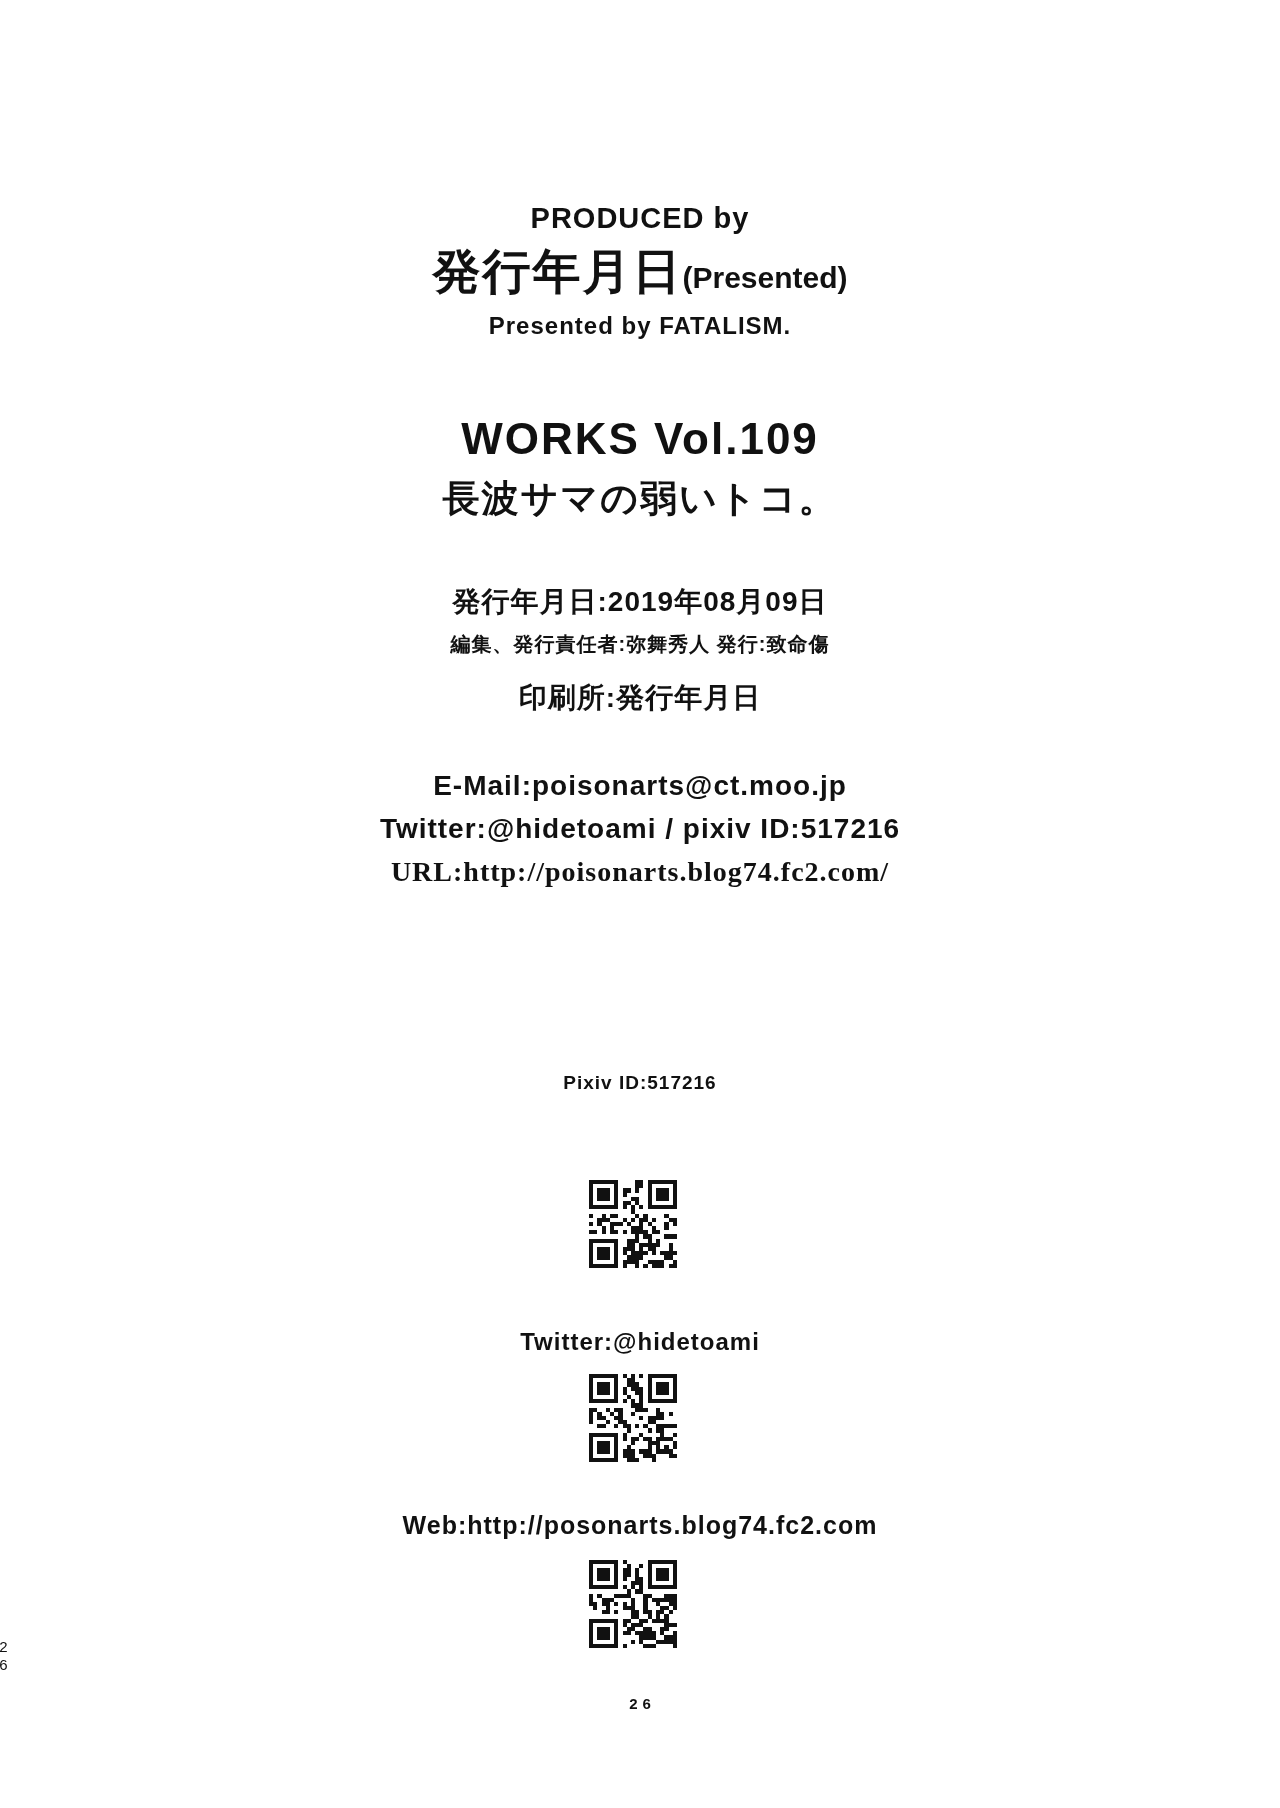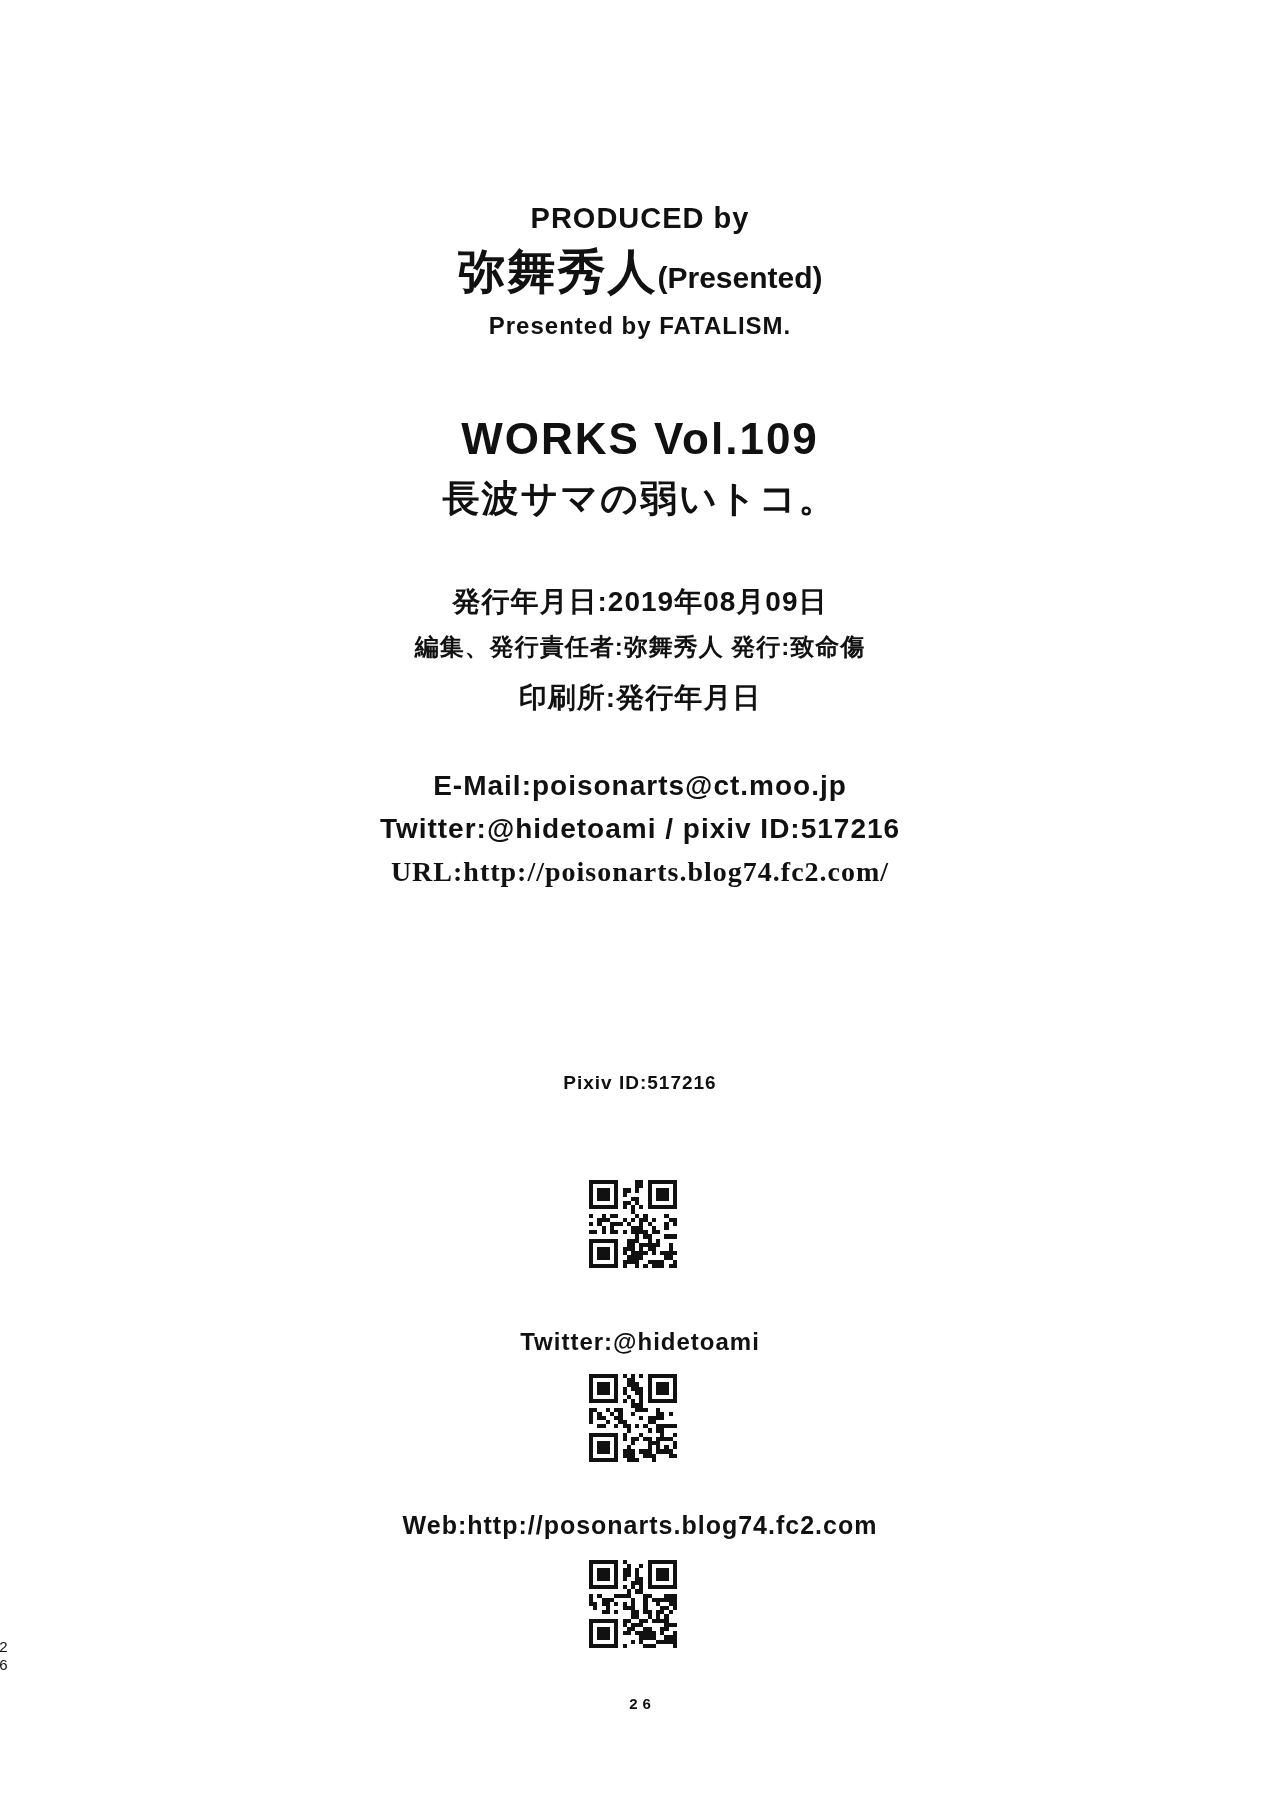--- a/index.html
+++ b/index.html
@@ -17,21 +17,21 @@
     font-weight: bold;
     white-space: nowrap;
   }
   .produced   { top: 202px;  font-size: 29px; letter-spacing: 1px; }
   .author     { top: 240px;  font-size: 48px; letter-spacing: 2px; }
   .author .romaji { font-size: 30px; letter-spacing: 0; }
   .presented  { top: 312px;  font-size: 24px; letter-spacing: 1px; }
   .works      { top: 414px;  font-size: 44px; letter-spacing: 2px; }
   .booktitle  { top: 474px;  font-size: 37px; letter-spacing: 2px; }
   .pubdate    { top: 583px;  font-size: 28px; letter-spacing: 1px; }
-  .editor     { top: 631px;  font-size: 24px; letter-spacing: 1px; }
+  .editor     { top: 631px;  font-size: 20px; letter-spacing: 1px; }
   .printer    { top: 679px;  font-size: 28px; letter-spacing: 1px; }
   .email      { top: 770px;  font-size: 28px; letter-spacing: 1px; }
   .twline     { top: 813px;  font-size: 28px; letter-spacing: 1px; }
   .urlline    { top: 856px;  font-size: 28px; letter-spacing: 1px; font-family: Liberation Serif, serif; }
   .pixivlabel { top: 1072px; font-size: 19px; letter-spacing: 1px; }
   .twlabel    { top: 1328px; font-size: 24px; letter-spacing: 1px; }
   .weblabel   { top: 1511px; font-size: 25px; letter-spacing: 1px; }
   .qr {
     position: absolute;
     left: 50%;
@@ -59,21 +59,21 @@
     text-align: center;
     font-weight: normal;
   }
 </style>
 </head>
 <body>
 
 <div class="line produced">PRODUCED by</div>
 
 <div class="line author">
-  <span>弥舞秀人</span><span class="romaji">(Presented)</span>
+  <span>発行年月日</span><span class="romaji">(Presented)</span>
 </div>
 
 <div class="line presented">Presented by FATALISM.</div>
 
 <div class="line works">WORKS Vol.109</div>
 
 <div class="line booktitle">長波サマの弱いトコ。</div>
 
 <div class="line pubdate">発行年月日:2019年08月09日</div>
 

